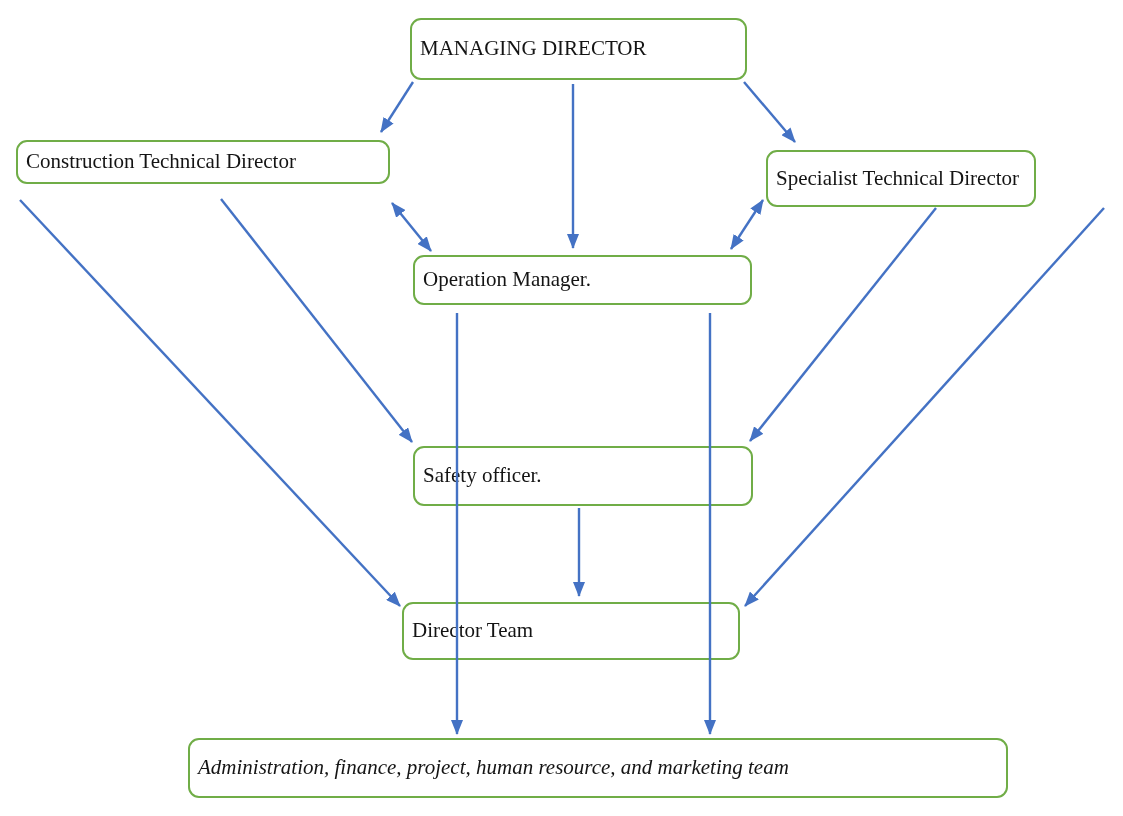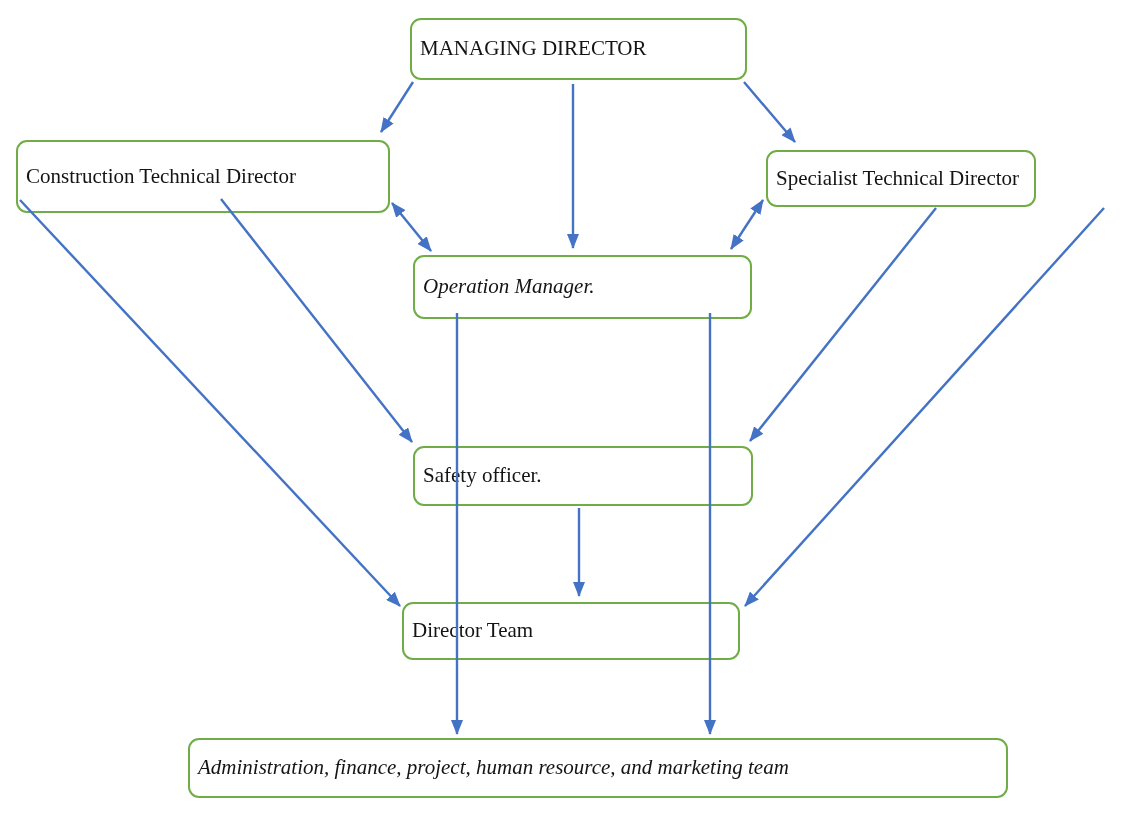--- a/index.html
+++ b/index.html
@@ -74,29 +74,29 @@
     <line x1="579" y1="508" x2="579" y2="596" stroke="#4472C4" stroke-width="2.4" marker-end="url(#arrow-end)"></line>
 
     <line x1="457" y1="313" x2="457" y2="734" stroke="#4472C4" stroke-width="2.4" marker-end="url(#arrow-end)"></line>
     <line x1="710" y1="313" x2="710" y2="734" stroke="#4472C4" stroke-width="2.4" marker-end="url(#arrow-end)"></line>
   </svg>
 
   <div class="node" style="left:410px; top:18px; width:337px; height:62px;">
     <span>MANAGING DIRECTOR</span>
   </div>
 
-  <div class="node" style="left:16px; top:140px; width:374px; height:73px;">
+  <div class="node" style="left:16px; top:140px; width:374px; height:44px;">
     <span>Construction Technical Director</span>
   </div>
 
   <div class="node" style="left:766px; top:150px; width:270px; height:57px;">
     <span>Specialist Technical Director</span>
   </div>
 
-  <div class="node" style="left:413px; top:255px; width:339px; height:64px;font-style:italic;">
+  <div class="node" style="left:413px; top:255px; width:339px; height:50px;">
     <span>Operation Manager.</span>
   </div>
 
   <div class="node" style="left:413px; top:446px; width:340px; height:60px;">
     <span>Safety officer.</span>
   </div>
 
   <div class="node" style="left:402px; top:602px; width:338px; height:58px;">
     <span>Director Team</span>
   </div>

